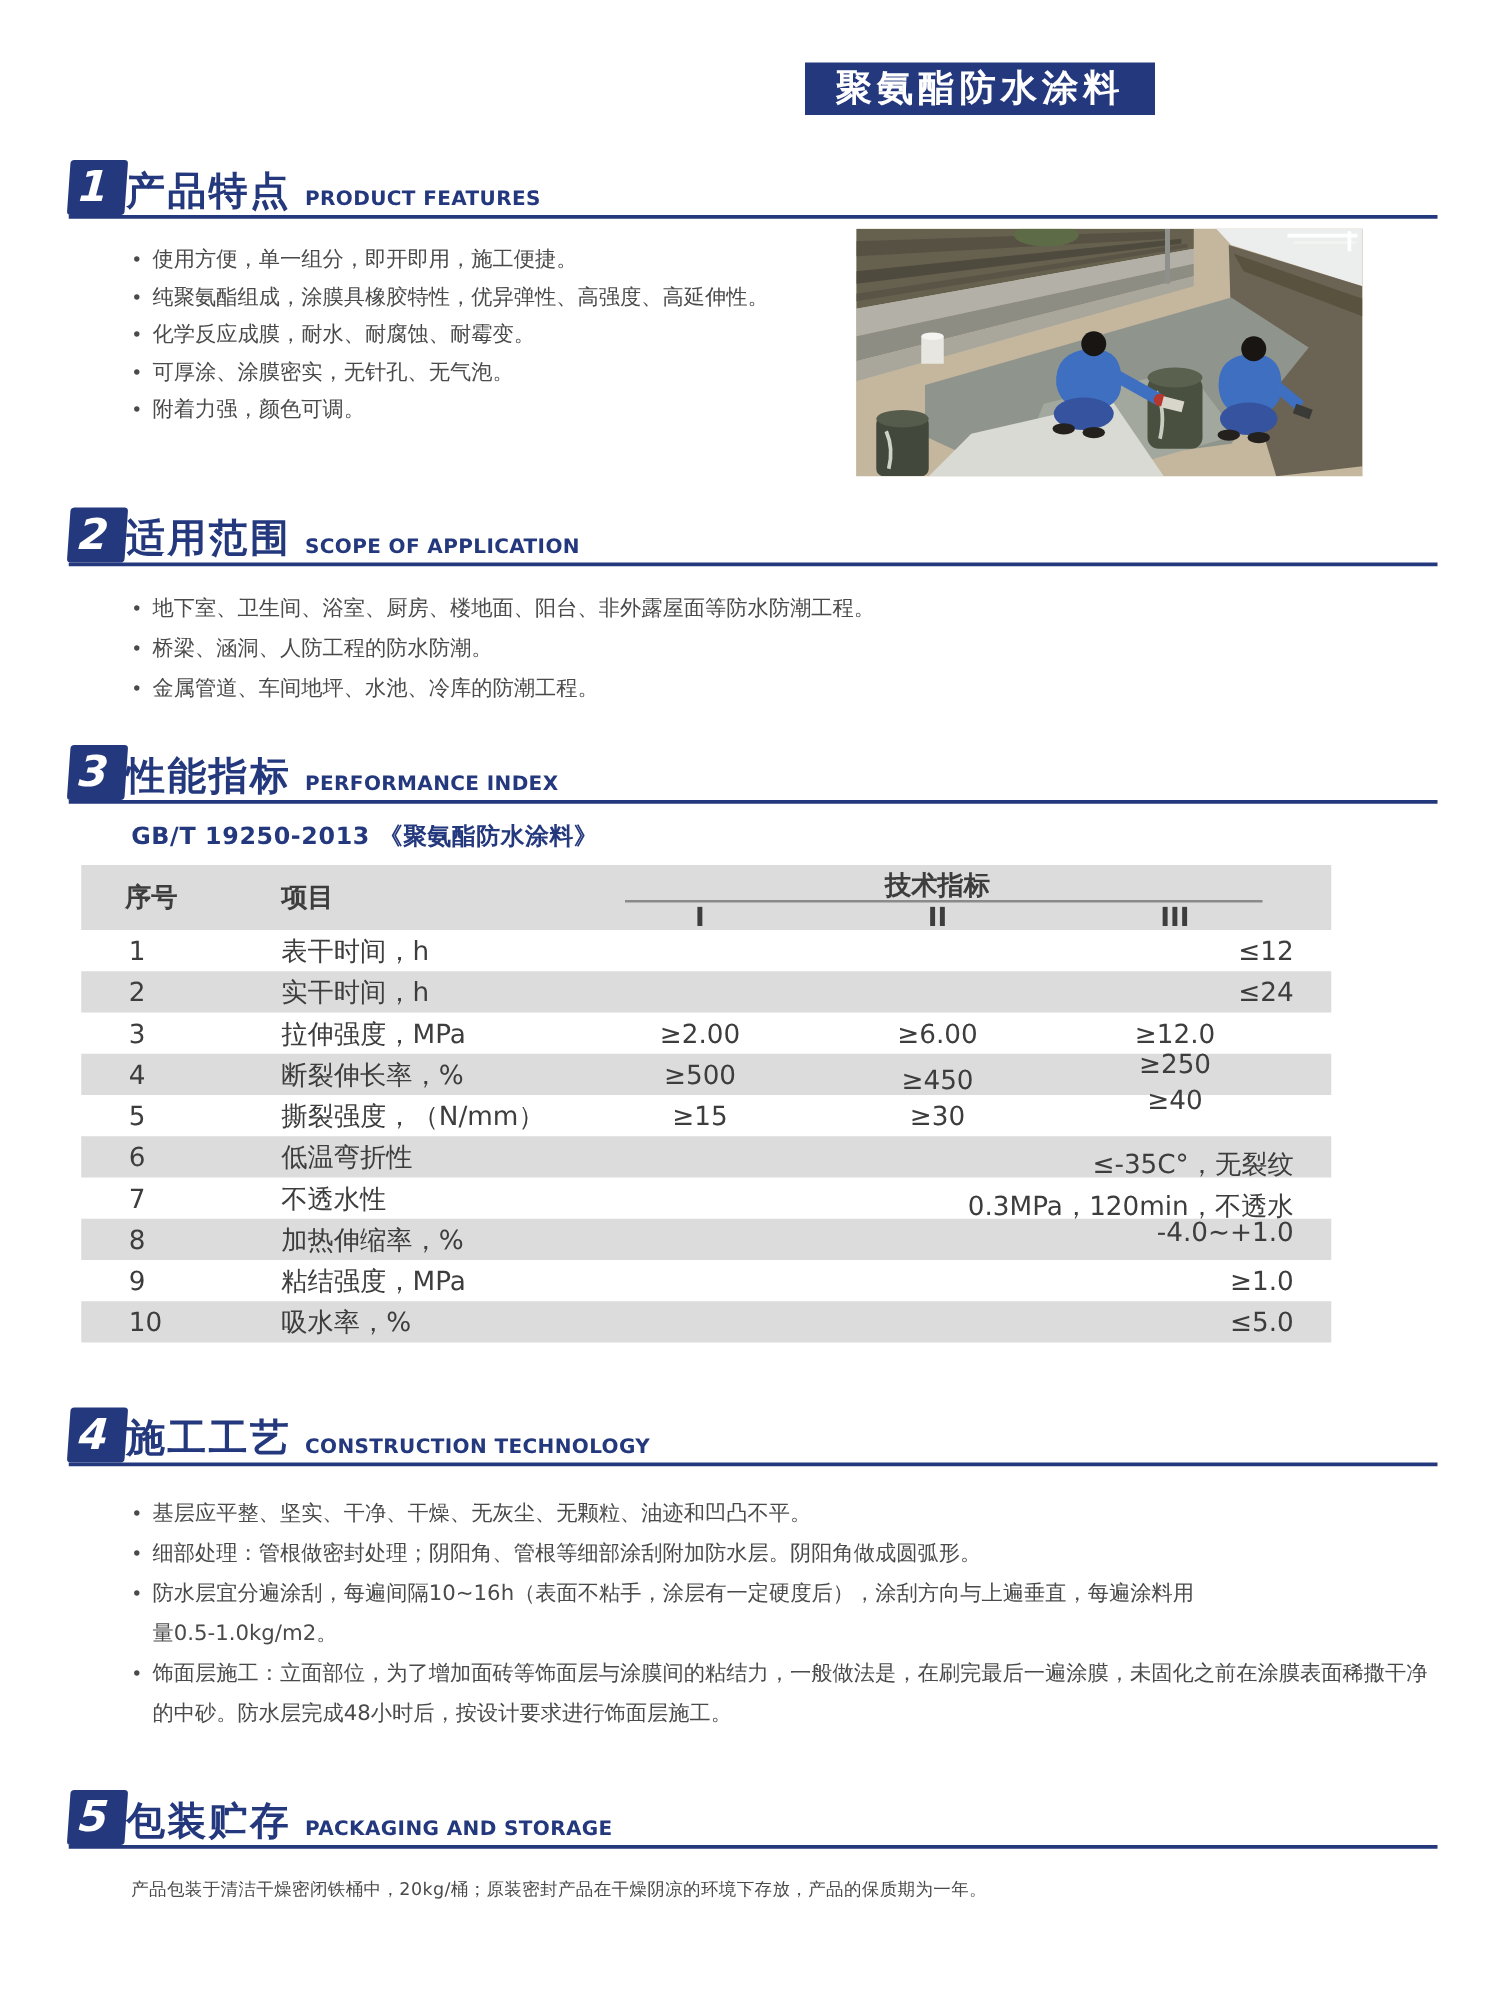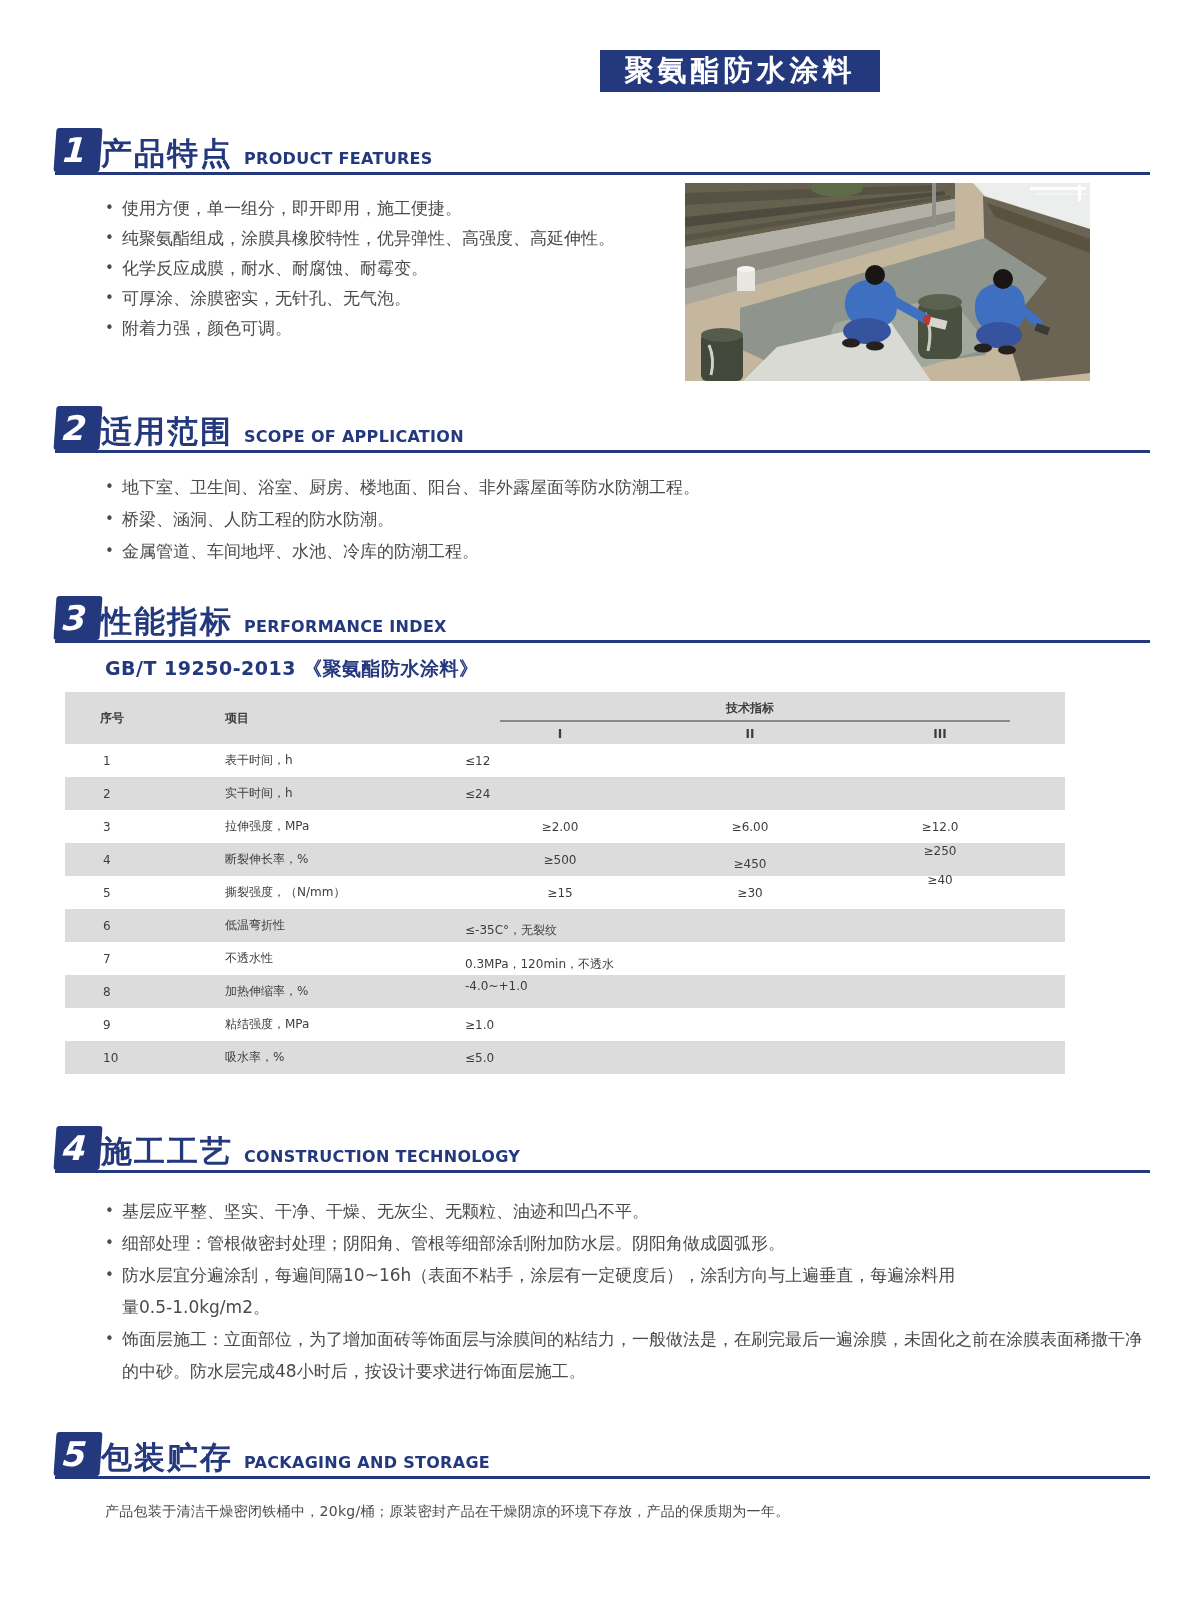--- a/index.html
+++ b/index.html
@@ -9,21 +9,21 @@
   }
   *{box-sizing:border-box;margin:0;padding:0;}
   html,body{background:#ffffff;}
   body{
     width:1200px;height:1600px;position:relative;
     font-family:"DejaVu Sans","Liberation Sans",sans-serif;
     color:var(--body-text);overflow:hidden;
   }
   
   .title-bar{
-    position:absolute;left:600px;top:50px;width:280px;height:42px;
+    position:absolute;left:644px;top:50px;width:280px;height:42px;
     background:var(--navy);color:#ffffff;
     display:flex;align-items:center;justify-content:center;
     font-size:29px;font-weight:bold;letter-spacing:4px;
   }
   
   .section{position:absolute;left:55px;width:1095px;}
   #s1{top:128px}#s2{top:406px}#s3{top:596px}#s4{top:1126px}#s5{top:1432px}
   .sec-head{
     display:flex;align-items:flex-end;height:47px;
     border-bottom:3px solid var(--navy);
@@ -56,35 +56,35 @@
   
   .photo{
     position:absolute;left:630px;top:55px;width:405px;height:198px;
     overflow:hidden;background:#c5b79e;
   }
   
   .standard{
     margin:13px 0 0 50px;color:var(--navy);
     font-size:19px;font-weight:bold;letter-spacing:.5px;
   }
-  .ptable{margin:10px 0 16px 10px;width:1000px;font-size:12px;color:#3d3d3d;}
+  .ptable{margin:10px 0 16px 10px;width:1000px;font-size:21px;color:#3d3d3d;}
   .thead{display:flex;background:var(--stripe);height:52px;font-weight:bold;}
   .th-no{width:135px;padding-left:35px;display:flex;align-items:center;}
   .th-item{width:265px;padding-left:25px;display:flex;align-items:center;}
   .tech-group{width:570px;display:flex;flex-direction:column;padding-top:3px;}
   .tech-title{text-align:center;height:25px;line-height:26px;}
   .tech-line{border-top:2px solid #8a8a8a;margin:0 25px 0 35px;}
   .tech-cols{display:flex;height:22px;font-weight:bold;}
   .tech-cols span{width:190px;text-align:center;line-height:24px;}
   .tr{display:flex;height:33px;align-items:center;}
   .tr.even{background:var(--stripe);}
   .td-no{width:135px;padding-left:38px;}
   .td-item{width:265px;padding-left:25px;}
   .td-val{width:190px;text-align:center;}
-  .td-span{width:570px;text-align:left;}
+  .td-span{width:570px;text-align:right;}
   .dy4{transform:translateY(4px)}
   .dy5{transform:translateY(5px)}
   .dy6{transform:translateY(6px)}
   .dy-6{transform:translateY(-6px)}
   .dy-8{transform:translateY(-9px)}
   .dy-12{transform:translateY(-13px)}
   
   .pack-text{margin:24px 0 0 50px;font-size:14px;color:var(--body-text);letter-spacing:.3px;}
 </style>
 </head>

